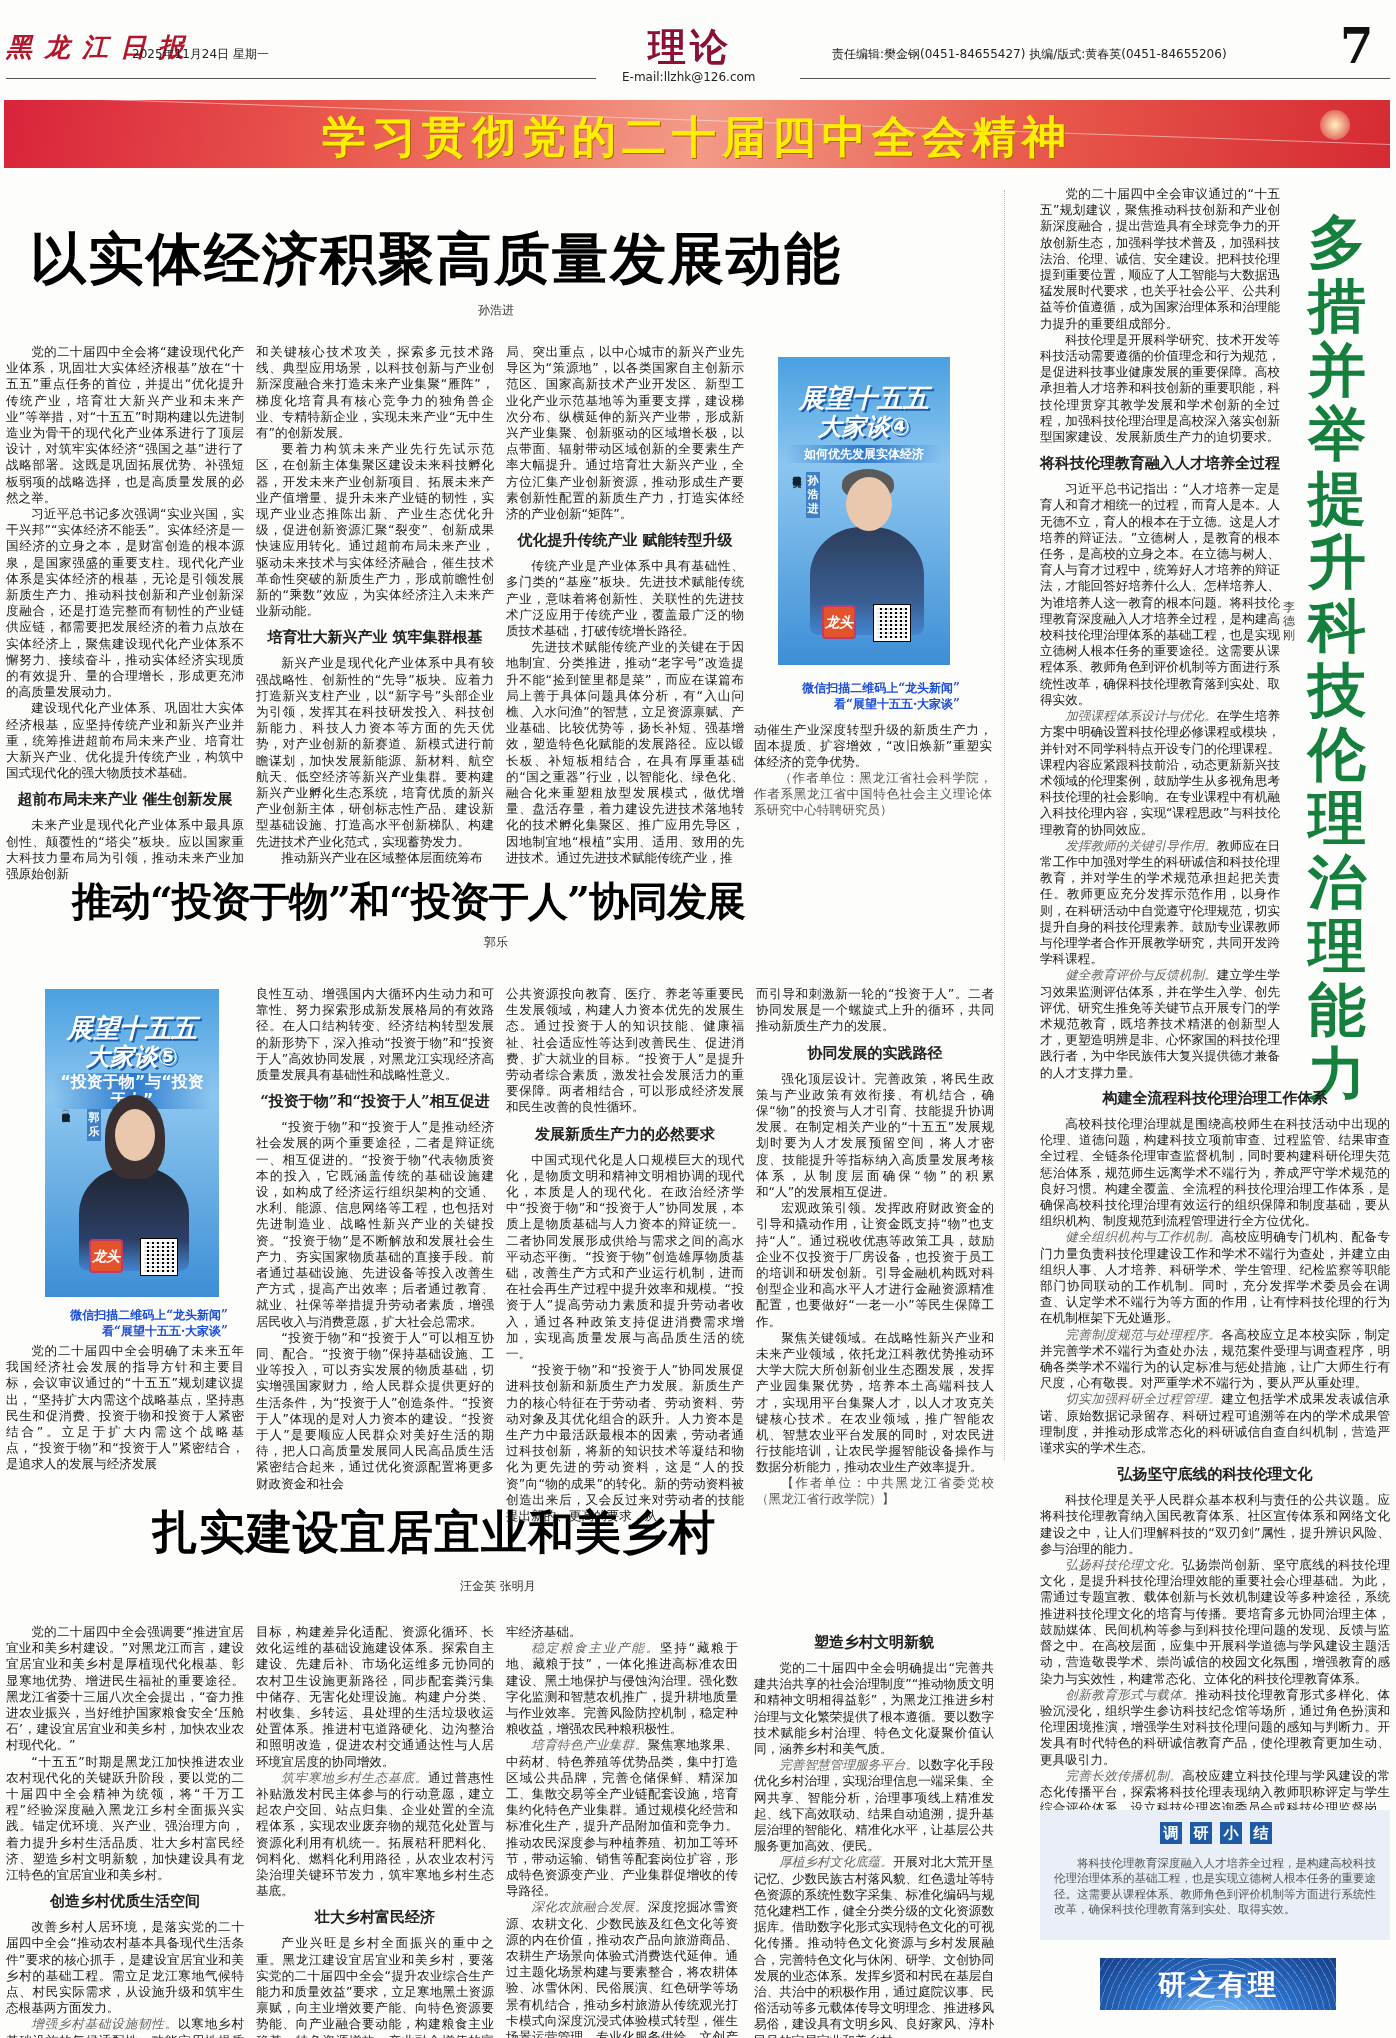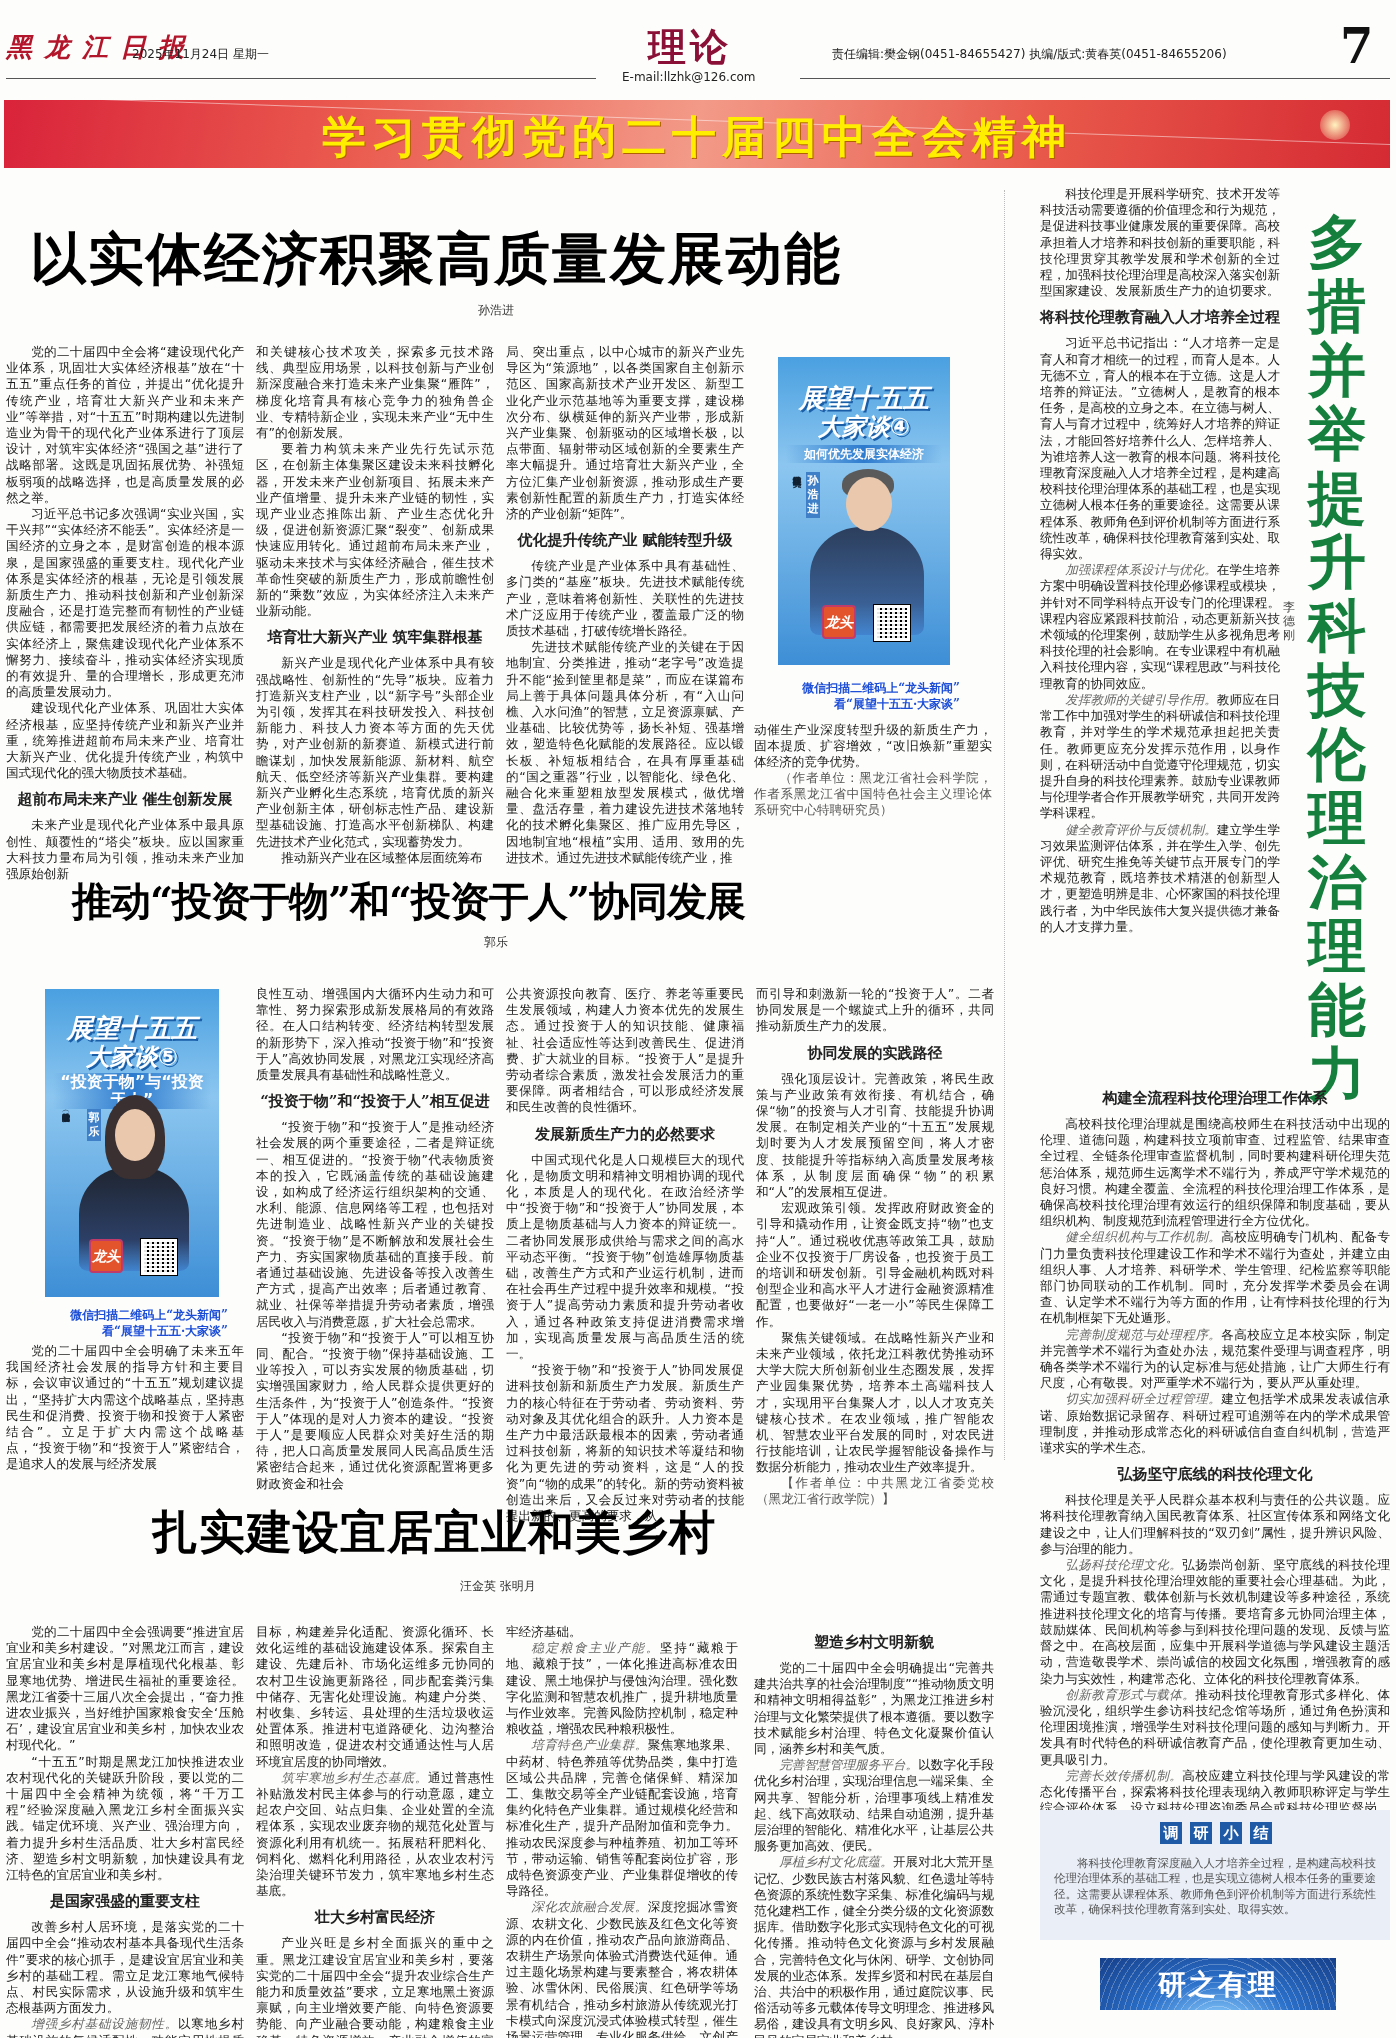--- a/index.html
+++ b/index.html
@@ -169,20 +169,21 @@
 <div class="col" id="a2c4" style="left:756px; top:986px; width:238px;">
     <p style="text-indent: 0px;">而引导和刺激新一轮的“投资于人”。二者协同发展是一个螺旋式上升的循环，共同推动新质生产力的发展。</p>
     <h3>协同发展的实践路径</h3>
     <p>强化顶层设计。完善政策，将民生政策与产业政策有效衔接、有机结合，确保“物”的投资与人才引育、技能提升协调发展。在制定相关产业的“十五五”发展规划时要为人才发展预留空间，将人才密度、技能提升等指标纳入高质量发展考核体系，从制度层面确保“物”的积累和“人”的发展相互促进。</p>
     <p>宏观政策引领。发挥政府财政资金的引导和撬动作用，让资金既支持“物”也支持“人”。通过税收优惠等政策工具，鼓励企业不仅投资于厂房设备，也投资于员工的培训和研发创新。引导金融机构既对科创型企业和高水平人才进行金融资源精准配置，也要做好“一老一小”等民生保障工作。</p>
     <p>聚焦关键领域。在战略性新兴产业和未来产业领域，依托龙江科教优势推动环大学大院大所创新创业生态圈发展，发挥产业园集聚优势，培养本土高端科技人才，实现用平台集聚人才，以人才攻克关键核心技术。在农业领域，推广智能农机、智慧农业平台发展的同时，对农民进行技能培训，让农民学握智能设备操作与数据分析能力，推动农业生产效率提升。</p>
     <p class="credit">【作者单位：中共黑龙江省委党校（黑龙江省行政学院）】</p>
   </div>
 
 <div class="col" id="a3body" style="left:1040px; top:186px; width:240px;">
+    <p>党的二十届四中全会审议通过的“十五五”规划建议，聚焦推动科技创新和产业创新深度融合，提出营造具有全球竞争力的开放创新生态，加强科学技术普及，加强科技法治、伦理、诚信、安全建设。把科技伦理提到重要位置，顺应了人工智能与大数据迅猛发展时代要求，也关乎社会公平、公共利益等价值遵循，成为国家治理体系和治理能力提升的重要组成部分。</p>
     <p>科技伦理是开展科学研究、技术开发等科技活动需要遵循的价值理念和行为规范，是促进科技事业健康发展的重要保障。高校承担着人才培养和科技创新的重要职能，科技伦理贯穿其教学发展和学术创新的全过程，加强科技伦理治理是高校深入落实创新型国家建设、发展新质生产力的迫切要求。</p>
     <h3>将科技伦理教育融入人才培养全过程</h3>
     <p>习近平总书记指出：“人才培养一定是育人和育才相统一的过程，而育人是本。人无德不立，育人的根本在于立德。这是人才培养的辩证法。”立德树人，是教育的根本任务，是高校的立身之本。在立德与树人、育人与育才过程中，统筹好人才培养的辩证法，才能回答好培养什么人、怎样培养人、为谁培养人这一教育的根本问题。将科技伦理教育深度融入人才培养全过程，是构建高校科技伦理治理体系的基础工程，也是实现立德树人根本任务的重要途径。这需要从课程体系、教师角色到评价机制等方面进行系统性改革，确保科技伦理教育落到实处、取得实效。</p>
     <p><span class="lead">加强课程体系设计与优化。</span><span>在学生培养方案中明确设置科技伦理必修课程或模块，并针对不同学科特点开设专门的伦理课程。课程内容应紧跟科技前沿，动态更新新兴技术领域的伦理案例，鼓励学生从多视角思考科技伦理的社会影响。在专业课程中有机融入科技伦理内容，实现“课程思政”与科技伦理教育的协同效应。</span></p>
     <p><span class="lead">发挥教师的关键引导作用。</span><span>教师应在日常工作中加强对学生的科研诚信和科技伦理教育，并对学生的学术规范承担起把关责任。教师更应充分发挥示范作用，以身作则，在科研活动中自觉遵守伦理规范，切实提升自身的科技伦理素养。鼓励专业课教师与伦理学者合作开展教学研究，共同开发跨学科课程。</span></p>
     <p><span class="lead">健全教育评价与反馈机制。</span><span>建立学生学习效果监测评估体系，并在学生入学、创先评优、研究生推免等关键节点开展专门的学术规范教育，既培养技术精湛的创新型人才，更塑造明辨是非、心怀家国的科技伦理践行者，为中华民族伟大复兴提供德才兼备的人才支撑力量。</span></p>
   </div>
 <div class="vert-title">多措并举提升科技伦理治理能力</div>
 <div class="vert-author">李德刚</div>
 <div class="col" id="a3wide" style="left:1040px; top:1080px; width:350px;">
@@ -212,21 +213,21 @@
 <div class="logo-band">
   <div class="logo-band-text">研之有理</div>
 </div>
 
 <div class="headline" style="left:152px; top:1502px; font-size:46px; letter-spacing:1px;">扎实建设宜居宜业和美乡村</div>
 <div class="byline" style="left:460px; top:1578px;">汪金英  张明月</div>
 
 <div class="col" id="a4c1" style="left:6px; top:1624px; width:238px;">
     <p>党的二十届四中全会强调要“推进宜居宜业和美乡村建设。”对黑龙江而言，建设宜居宜业和美乡村是厚植现代化根基、彰显寒地优势、增进民生福祉的重要途径。黑龙江省委十三届八次全会提出，“奋力推进农业振兴，当好维护国家粮食安全‘压舱石’，建设宜居宜业和美乡村，加快农业农村现代化。”</p>
     <p>“十五五”时期是黑龙江加快推进农业农村现代化的关键跃升阶段，要以党的二十届四中全会精神为统领，将“千万工程”经验深度融入黑龙江乡村全面振兴实践。锚定优环境、兴产业、强治理方向，着力提升乡村生活品质、壮大乡村富民经济、塑造乡村文明新貌，加快建设具有龙江特色的宜居宜业和美乡村。</p>
-    <h3>是国家强盛的重要支柱</h3>
+    <h3>创造乡村优质生活空间</h3>
     <p>改善乡村人居环境，是落实党的二十届四中全会“推动农村基本具备现代生活条件”要求的核心抓手，是建设宜居宜业和美乡村的基础工程。需立足龙江寒地气候特点、村民实际需求，从设施升级和筑牢生态根基两方面发力。</p>
     <p><span class="lead">增强乡村基础设施韧性。</span><span>以寒地乡村基础设施的气候适配性、功能实用性提质为</span></p>
   </div>
 <div class="col" id="a4c2" style="left:256px; top:1624px; width:238px;">
     <p style="text-indent: 0px;">目标，构建差异化适配、资源化循环、长效化运维的基础设施建设体系。探索自主建设、先建后补、市场化运维多元协同的农村卫生设施更新路径，同步配套粪污集中储存、无害化处理设施。构建户分类、村收集、乡转运、县处理的生活垃圾收运处置体系。推进村屯道路硬化、边沟整治和照明改造，促进农村交通通达性与人居环境宜居度的协同增效。</p>
     <p><span class="lead">筑牢寒地乡村生态基底。</span><span>通过普惠性补贴激发村民主体参与的行动意愿，建立起农户交回、站点归集、企业处置的全流程体系，实现农业废弃物的规范化处置与资源化利用有机统一。拓展秸秆肥料化、饲料化、燃料化利用路径，从农业农村污染治理关键环节发力，筑牢寒地乡村生态基底。</span></p>
     <h3>壮大乡村富民经济</h3>
     <p>产业兴旺是乡村全面振兴的重中之重。黑龙江建设宜居宜业和美乡村，要落实党的二十届四中全会“提升农业综合生产能力和质量效益”要求，立足寒地黑土资源禀赋，向主业增效要产能、向特色资源要势能、向产业融合要动能，构建粮食主业稳基、特色资源增效、产业融合增值的富民体系，为宜居宜业和美乡村建设筑</p>
   </div>
 <div class="col" id="a4c3" style="left:506px; top:1624px; width:232px;">

